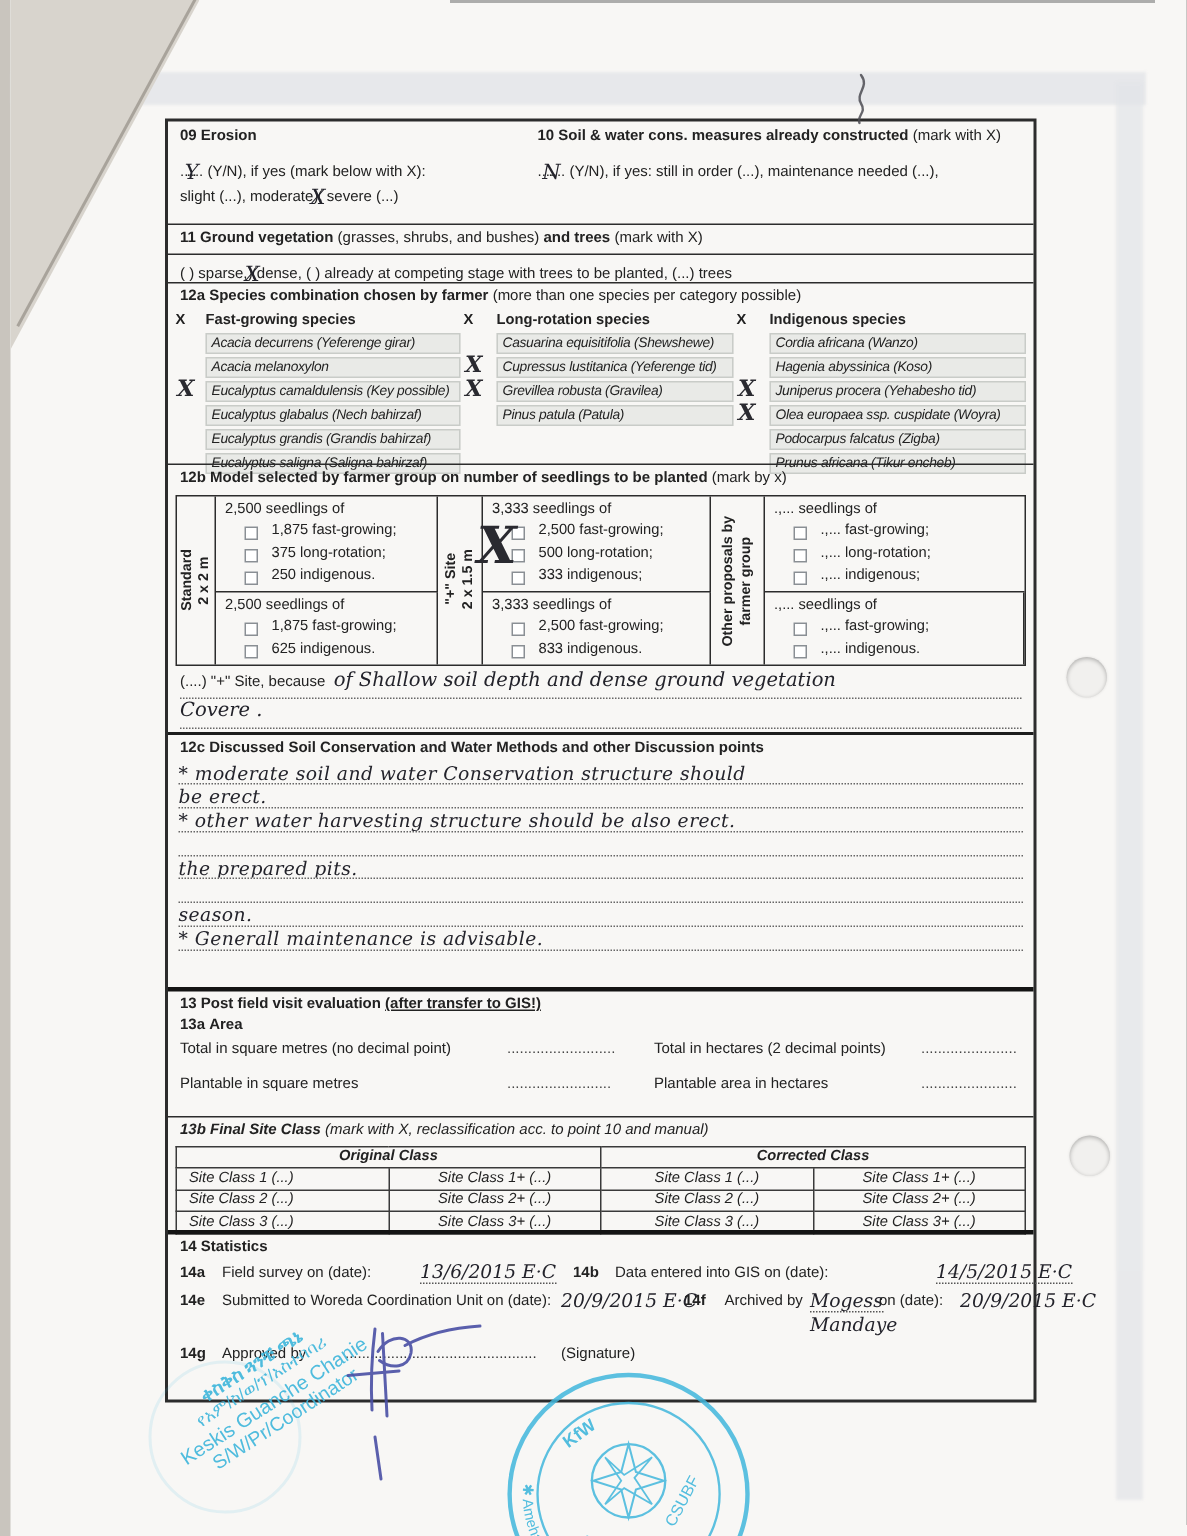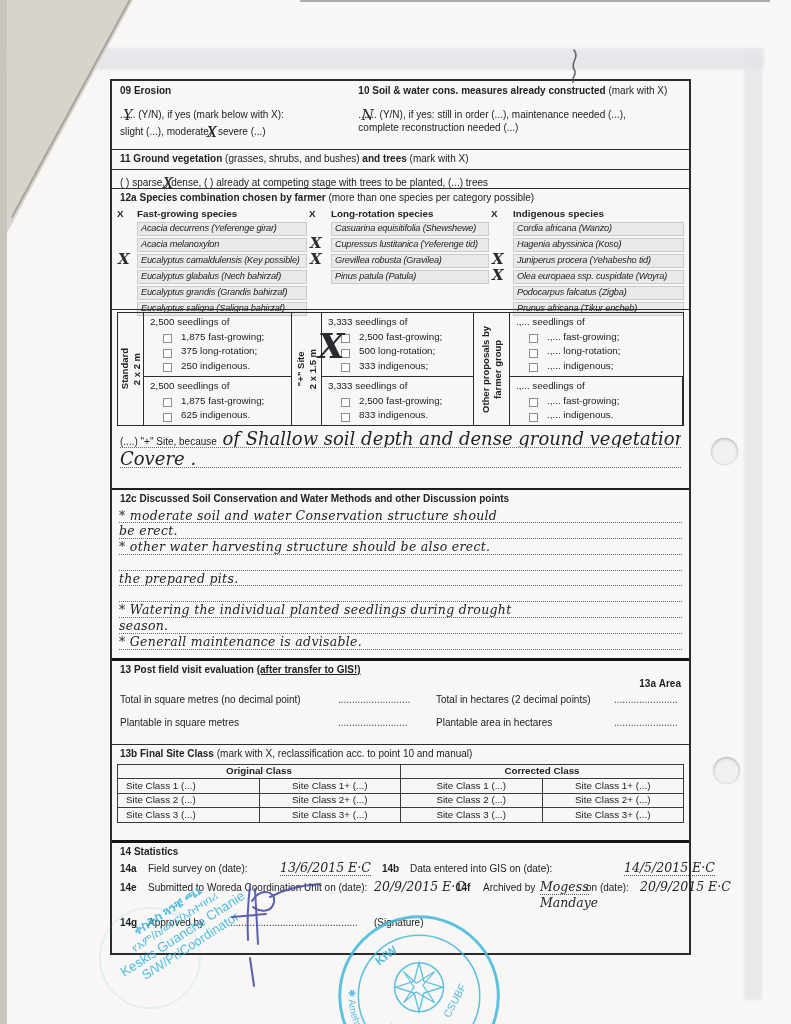--- a/index.html
+++ b/index.html
@@ -58,40 +58,40 @@
   .mgrid .last{border-bottom:none;}
   .rot{display:flex;align-items:center;justify-content:center;grid-row:span 2;border-bottom:none !important;}
   .vert{writing-mode:vertical-rl;transform:rotate(180deg);text-align:center;font-weight:bold;font-size:9.5px;line-height:1.25;}
   .vert span{display:block;}
   .mcell{position:relative;padding:3px 2px 0 6px;font-size:9.8px;}
   .mcell .itm{display:flex;align-items:flex-end;margin-top:2.5px;}
   .cb{display:inline-block;width:7px;height:7px;border:1px solid #8a8f94;background:#fff;margin:0 9px 0 13px;flex:0 0 7px;}
   .bigx{position:absolute;left:-4px;top:16px;font-size:34px;line-height:1;}
   .because{position:relative;padding:2px 8px 0;}
   .bec-line{height:19px;border-bottom:1px dotted #666;white-space:nowrap;overflow:hidden;}
-  .bec-line .hw{font-size:18px;}
+  .bec-line .hw{font-size:13px;}
   .bec-line:last-child{border-bottom:1px dotted #666;}
 
   
   .s12c{height:170px;border-top:2.5px solid #1d1d1d;}
   .s12c .t{padding:3px 8px 2px;}
   .rline{height:14.8px;margin:0 7px;border-bottom:1px dotted #666;white-space:nowrap;overflow:hidden;}
   .rline .hw{font-size:12.5px;letter-spacing:.3px;}
 
   
   .s13{height:86px;}
   .s13 .t{padding:3px 8px 0;}
-  .s13 .a{padding:1px 8px 0;text-align:right;}
+  .s13 .a{padding:1px 8px 0;}
   .arow{display:flex;padding:4px 8px 0;align-items:baseline;}
   .arow .l1{width:218px;}
   .arow .d1{width:98px;color:#444;overflow:hidden;white-space:nowrap;}
   .arow .l2{width:178px;}
   .arow .d2{flex:1;color:#444;overflow:hidden;white-space:nowrap;}
   
-  .s13b{height:96px;}
+  .s13b{height:76px;font-style:italic;}
   .s13b .t{padding:3px 8px 2px;}
   .sct{border-collapse:collapse;width:567px;margin:1px 5px;table-layout:fixed;}
   .sct th,.sct td{border:1.2px solid #3a3a3a;font-size:9.8px;height:13.5px;padding:0;text-align:center;font-weight:normal;}
   .sct th{font-weight:bold;}
   .sct td:first-child{text-align:left;padding-left:8px;}
 
   
   .s14{height:113px;}
   .s14 .t{padding:3px 8px 1px;}
   .strow{position:relative;height:19px;font-size:10px;}
@@ -128,21 +128,20 @@
 
     <div class="sec s0910">
       <div class="c9">
         <div><b>09</b>&nbsp;<b>Erosion</b></div>
         <div class="ln"><span>....</span><i class="hw inline-x">Y</i><span>.... (Y/N), if yes (mark below with X):</span></div>
         <div class="ln2"><span>slight (...), moderate (</span><i class="hw inline-x">X</i><span>), severe (...)</span></div>
       </div>
       <div class="c10">
         <div><b>10</b>&nbsp;<b>Soil &amp; water cons. measures already constructed</b> <span>(mark with X)</span></div>
         <div class="ln"><span>....</span><i class="hw inline-x">N</i><span>.... (Y/N), if yes: still in order (...), maintenance needed (...),</span></div>
-        <div class="ln2">complete reconstruction needed (...)</div>
       </div>
     </div>
 
     <div class="sec s11">
       <div class="t"><b>11</b>&nbsp;<b>Ground vegetation</b> <span>(grasses, shrubs, and bushes)</span> <b>and trees</b> <span>(mark with X)</span></div>
       <div class="opts"><span>(  ) sparse, (</span><i class="hw inline-x">X</i><span>) dense, (  ) already at competing stage with trees to be planted, (...) trees</span></div>
     </div>
 
     <div class="sec s12a">
       <div class="t"><b>12a</b>&nbsp;<b>Species combination chosen by farmer</b> <span>(more than one species per category possible)</span></div>
@@ -202,20 +201,21 @@
         <div class="sx"></div>
         <div class="sp">Eucalyptus saligna (Saligna bahirzaf)</div>
         <div class="sx"></div>
         <div class="sp-empty"></div>
         <div class="sx"></div>
         <div class="sp">Prunus africana (Tikur encheb)</div>
       </div>
     </div>
 
     <div class="sec s12b">
+      <div class="t"><b>12b</b>&nbsp;<b>Model selected by farmer group on number of seedlings to be planted</b> <span>(mark by x)</span></div>
       <div class="mgrid">
         <div class="rot">
             <span class="vert">
               <span>Standard</span>
               <span>2 x 2 m</span>
             </span>
           </div>
         <div class="mcell">
           <div>2,500 seedlings of</div>
           <div class="itm">
@@ -313,21 +313,20 @@
     </div>
 
     <div class="sec s12c">
       <div class="t"><b>12c</b>&nbsp;<b>Discussed Soil Conservation and Water Methods and other Discussion points</b></div>
       <div class="rline"><i class="hw">* moderate  soil  and  water  Conservation  structure  should</i></div>
       <div class="rline"><i class="hw">be  erect.</i></div>
       <div class="rline"><i class="hw">* other  water  harvesting  structure  should be  also  erect.</i></div>
       <div class="rline"><i class="hw"></i></div>
       <div class="rline"><i class="hw">the  prepared  pits.</i></div>
       <div class="rline"><i class="hw"></i></div>
-      <div class="rline"><i class="hw">* Watering  the  individual  planted  seedlings  during  drought</i></div>
       <div class="rline"><i class="hw">season.</i></div>
       <div class="rline"><i class="hw">* Generall  maintenance  is  advisable.</i></div>
     </div>
 
     <div class="sec s13 thick">
       <div class="t"><b>13</b>&nbsp;<b>Post field visit evaluation</b> <b style="text-decoration:underline;">(after transfer to GIS!)</b></div>
       <div class="a"><b>13a</b>&nbsp;<b>Area</b></div>
       <div class="arow">
         <span class="l1">Total in square metres (no decimal point)</span>
           <span class="d1">..........................</span>

